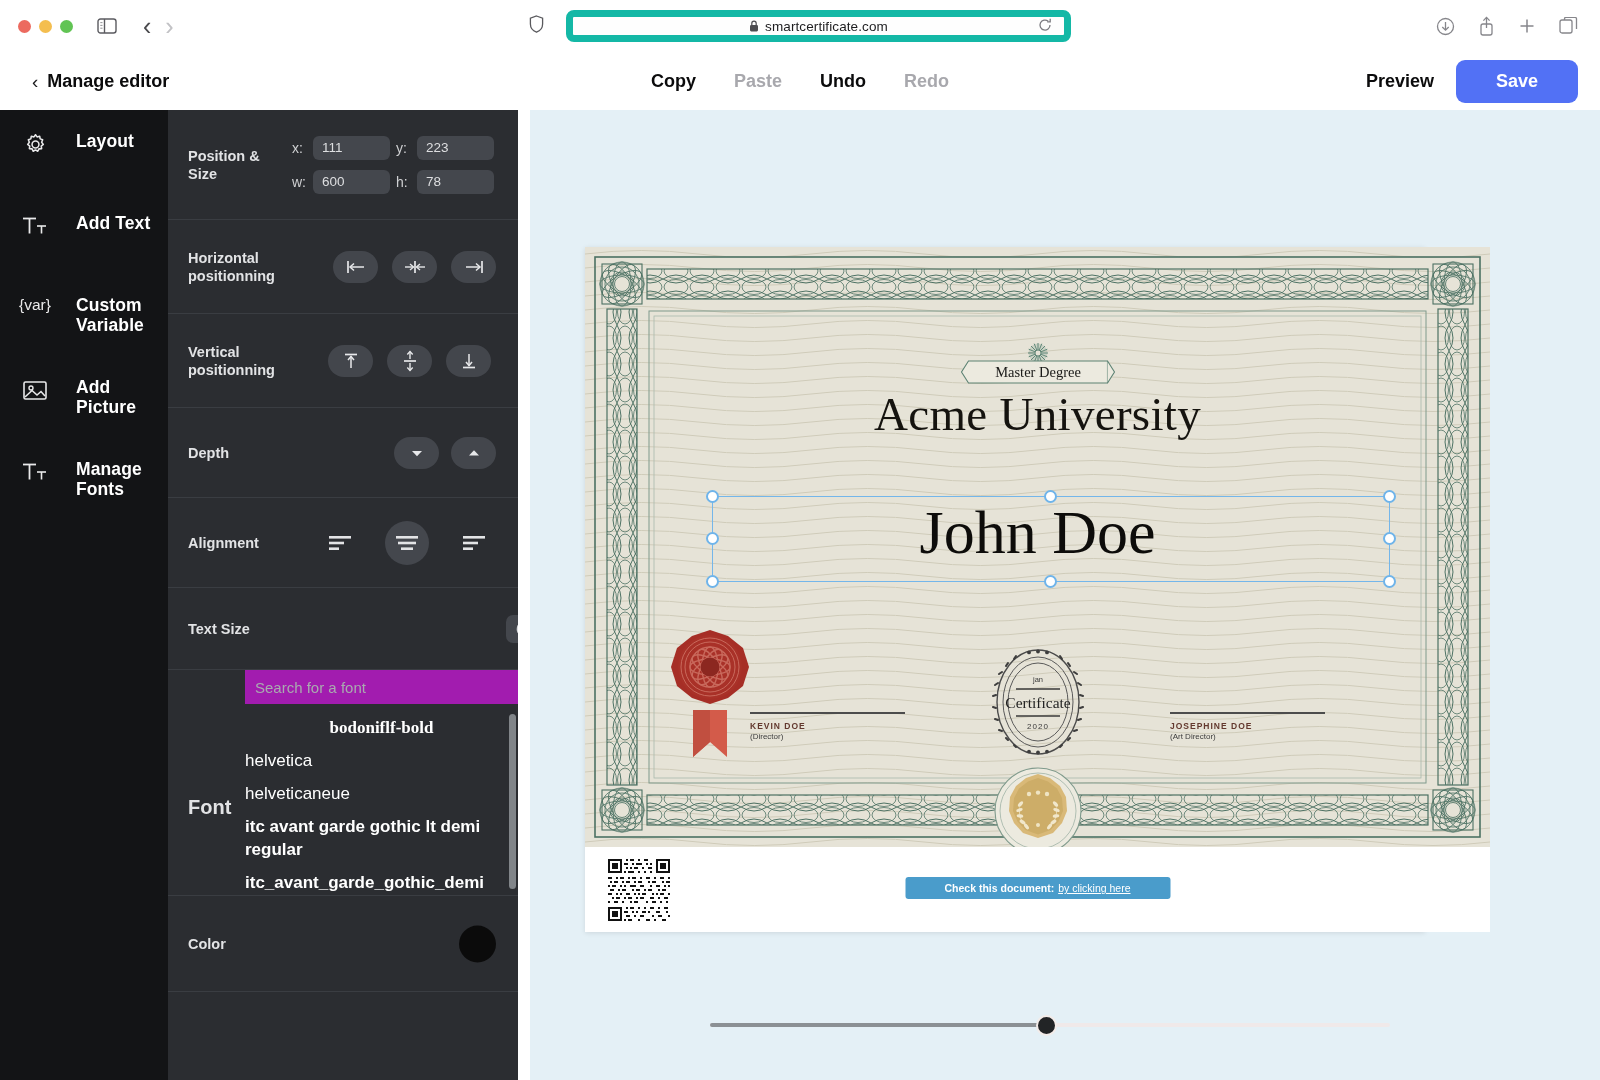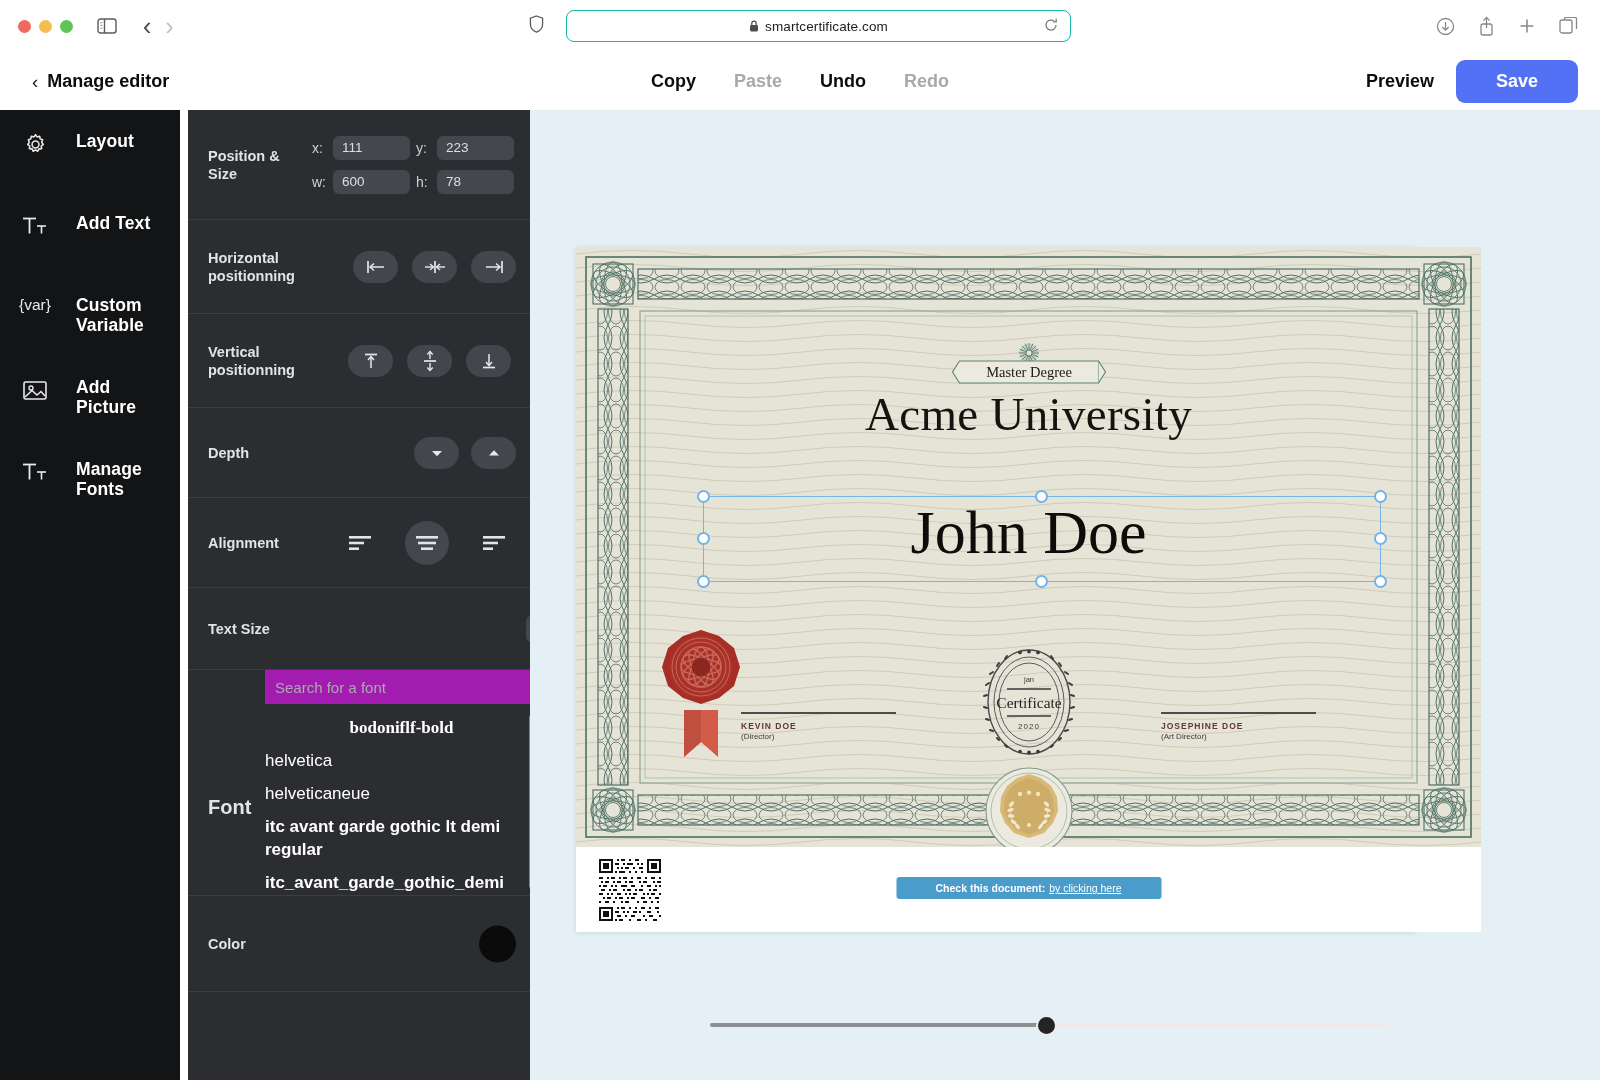--- a/index.html
+++ b/index.html
@@ -27,21 +27,21 @@
   .nav-arrow { font-size: 25px; line-height: 1; color: #4a4a4d; font-family: "Liberation Sans", sans-serif; }
   .nav-arrow.disabled { color: #c2c2c5; }
 
   .url-wrap {
     position: absolute; left: 50%; transform: translateX(-50%);
     display: flex; align-items: center;
   }
   .shield { margin-right: 22px; color: #5a5a5e; }
   .url-field {
     width: 505px; height: 32px; border-radius: 8px;
-    border: 1px solid #14b8a6; background: #fefefe;
+    border: 7px solid #14b8a6; background: #fefefe;
     display: flex; align-items: center; justify-content: center;
     position: relative;
   }
   .url-text { font-size: 13.5px; color: #1d1d1f; letter-spacing: .1px; }
   .lock-ico { margin-right: 6px; display: inline-flex; }
   .reload { position: absolute; right: 12px; color: #7b7b80; font-size: 14px; }
 
   .chrome-right { position: absolute; right: 22px; display: flex; align-items: center; gap: 23px; }
 
   
@@ -81,21 +81,21 @@
   .rail-item .ri-ico {
     width: 34px; min-width: 34px; display: flex; align-items: center; justify-content: center;
     color: #e9e9ea;
   }
   .rail-label { font-size: 17.5px; font-weight: 700; line-height: 1.12; letter-spacing: .1px; }
   .rail-sp1 { height: 22px; } .rail-sp2 { height: 22px; }
   .varico { font-size: 15.5px; color: #d6d6d8; font-family: "Liberation Sans", sans-serif; }
 
   
   .panel {
-    position: absolute; left: 188px; top: 110px; width: 350px; height: 970px;
+    position: absolute; left: 168px; top: 110px; width: 350px; height: 970px;
     background: #2b2d31; color: #e8e9ea; overflow: hidden;
   }
   .prow { border-bottom: 1px solid #3a3d42; position: relative; }
   .plabel {
     position: absolute; left: 20px; top: 50%; transform: translateY(-50%);
     font-size: 14.5px; font-weight: 700; color: #e2e3e5; line-height: 1.25;
   }
   .row-pos { height: 110px; }
   .pos-grid {
     position: absolute; left: 124px; top: 50%; transform: translateY(-50%);
@@ -163,21 +163,21 @@
     position: absolute; right: 22px; top: 50%; transform: translateY(-50%);
     width: 37px; height: 37px; border-radius: 50%; cursor: pointer;
   }
 
   
   .canvas {
     position: absolute; left: 530px; top: 110px; width: 1070px; height: 970px;
     background: #e4f0f6;
   }
   .cert-shell {
-    position: absolute; left: 46px; top: 137px; width: 840px; height: 685px;
+    position: absolute; left: 55px; top: 137px; width: 840px; height: 685px;
     background: #fca5a5; box-shadow: 0 1px 5px rgba(0,0,0,.10);
   }
   .cert-body { position: absolute; left: 0; top: 0; width: 905px; height: 600px; overflow: hidden; }
   .cert-bg { position: absolute; inset: 0; background: #e6e3d7; }
   .cert-wave { position: absolute; inset: 0; }
   .cert-frame { position: absolute; inset: 0; }
 
   .cert-footer {
     position: absolute; left: 0; top: 600px; width: 905px; height: 85px; background: #ffffff;
   }

